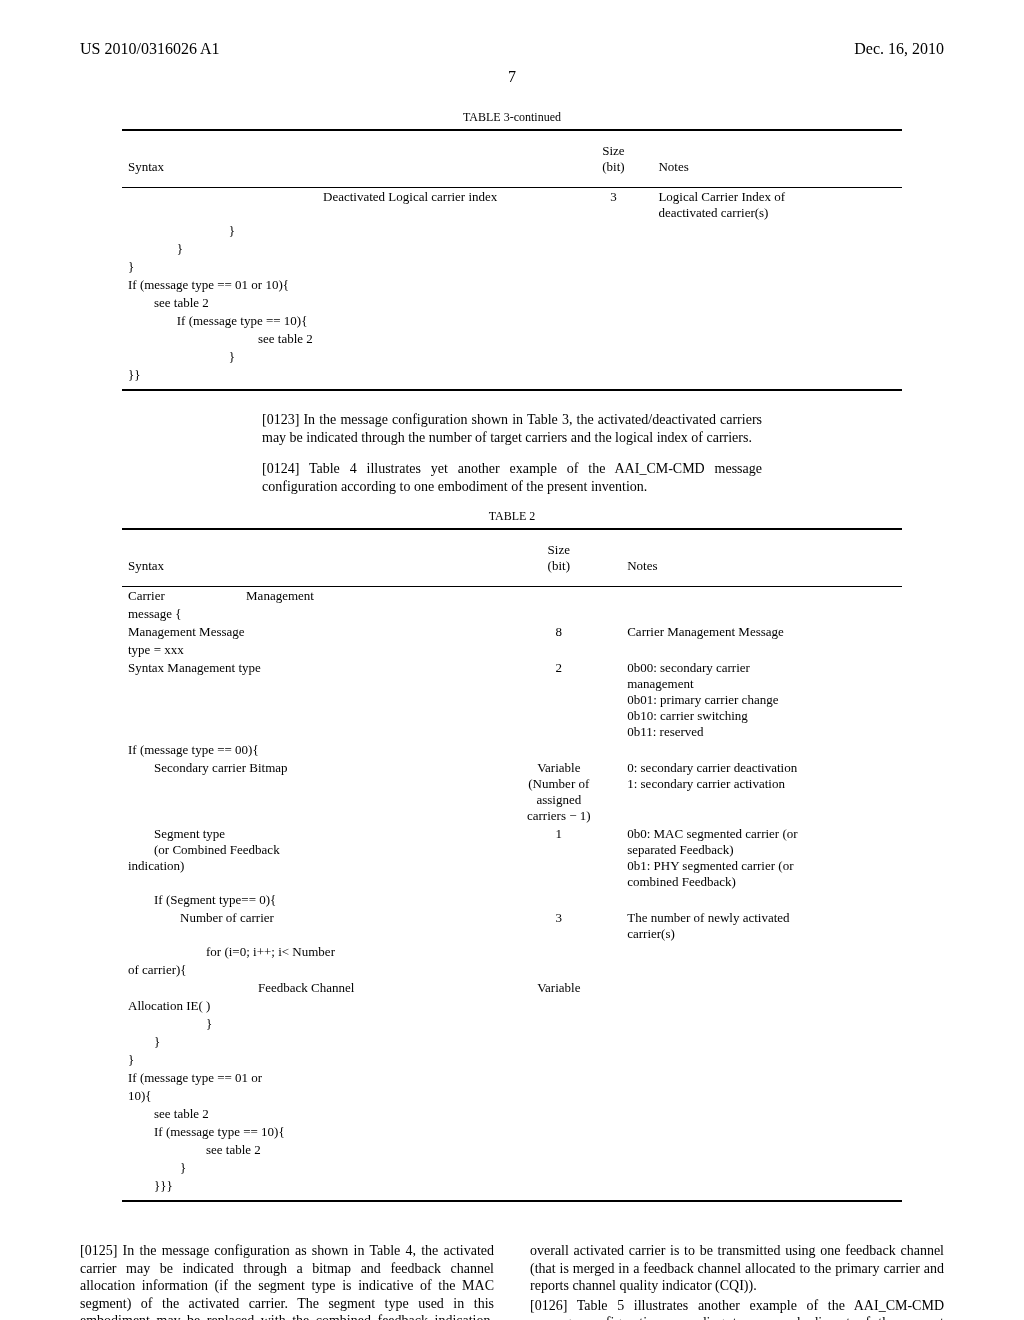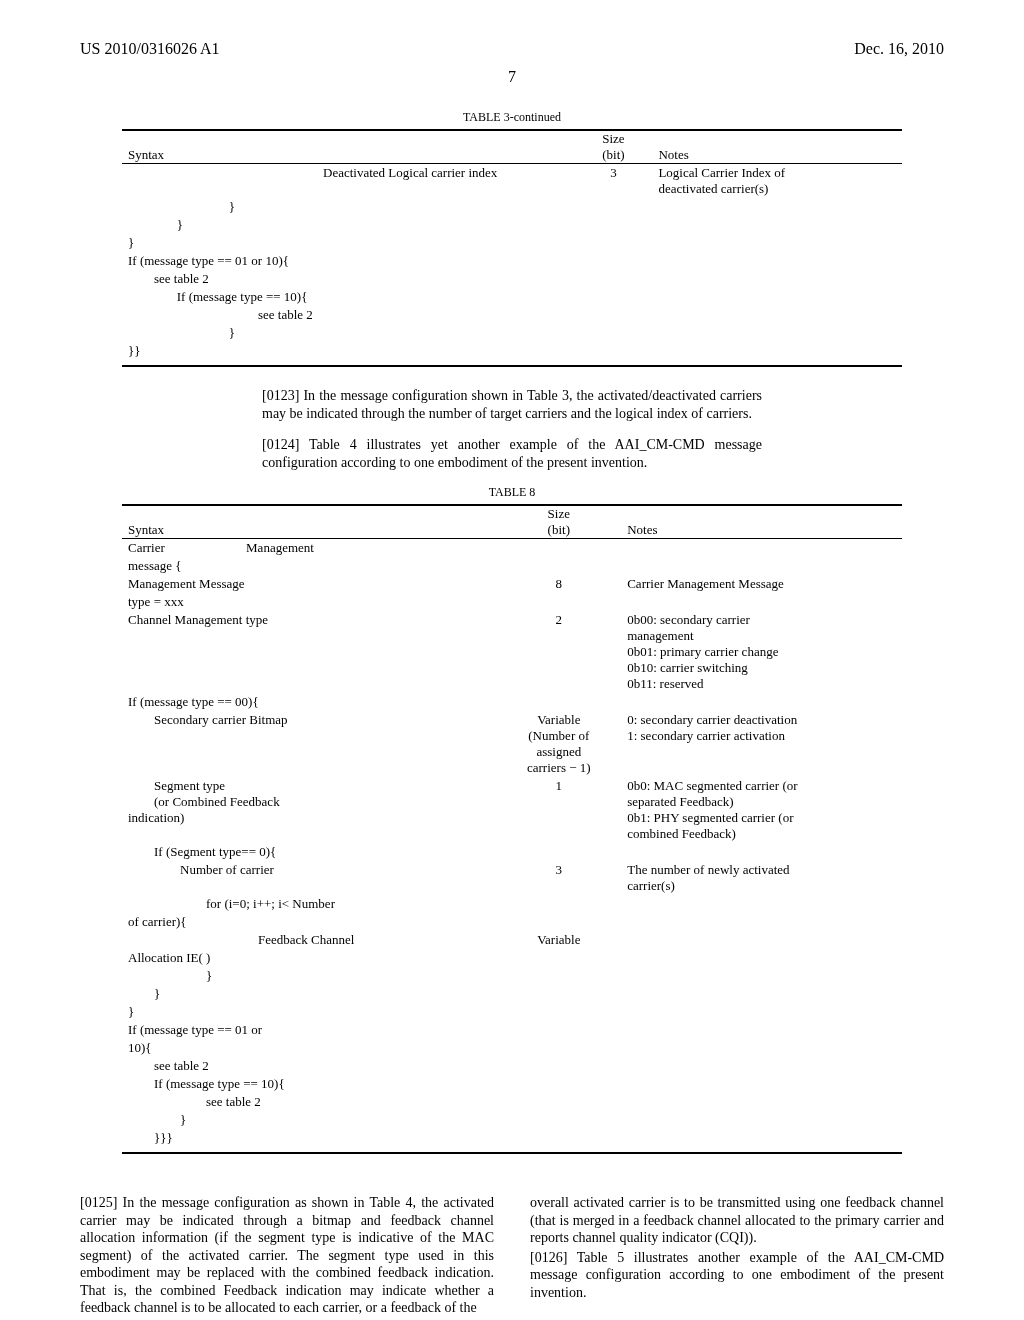--- a/index.html
+++ b/index.html
@@ -38,21 +38,21 @@
     width: 100%;
     border-collapse: collapse;
     font-size: 13px;
     margin-bottom: 20px;
   }
   table.syntax-table thead th {
     border-top: 2px solid #000;
     border-bottom: 1px solid #000;
     text-align: left;
     font-weight: normal;
-    padding: 0 6px;
+    padding: 12px 6px;
     vertical-align: bottom;
   }
   table.syntax-table thead th.size-col { text-align: center; }
   table.syntax-table tbody td {
     padding: 1px 6px;
     vertical-align: top;
   }
   table.syntax-table tbody td.size-col { text-align: center; white-space: nowrap; }
   table.syntax-table tbody td.notes-col { }
   table.syntax-table tbody tr.last td { border-bottom: 2px solid #000; padding-bottom:6px; }
@@ -152,21 +152,21 @@
         </tbody>
     </table>
   </div>
 
   <div class="para-block">
     <p><span class="para-num">[0123]</span><span>    In the message configuration shown in Table 3, the activated/deactivated carriers may be indicated through the number of target carriers and the logical index of carriers.</span></p>
     <p><span class="para-num">[0124]</span><span>    Table 4 illustrates yet another example of the AAI_CM-CMD message configuration according to one embodiment of the present invention.</span></p>
   </div>
 
   <div class="table-block">
-    <div class="table-caption">TABLE 8</div>
+    <div class="table-caption">TABLE 2</div>
     <table class="syntax-table">
       <colgroup>
           <col style="width:48%">
           <col style="width:16%">
           <col style="width:36%">
         </colgroup>
       <thead>
         <tr>
           <th>Syntax</th>
           <th class="size-col" style="white-space:pre-line">Size
@@ -189,21 +189,21 @@
             <td class="syntax-col">Management Message</td>
             <td class="size-col" style="white-space: pre-line;">8</td>
             <td class="notes-col" style="white-space: pre-line;">Carrier Management Message</td>
           </tr>
           <tr>
             <td class="syntax-col">type = xxx</td>
             <td class="size-col" style="white-space: pre-line;"></td>
             <td class="notes-col" style="white-space: pre-line;"></td>
           </tr>
           <tr>
-            <td class="syntax-col">Channel Management type</td>
+            <td class="syntax-col">Syntax Management type</td>
             <td class="size-col" style="white-space: pre-line;">2</td>
             <td class="notes-col" style="white-space: pre-line;">0b00: secondary carrier
 management
 0b01: primary carrier change
 0b10: carrier switching
 0b11: reserved</td>
           </tr>
           <tr>
             <td class="syntax-col">If (message type == 00){</td>
             <td class="size-col" style="white-space: pre-line;"></td>

